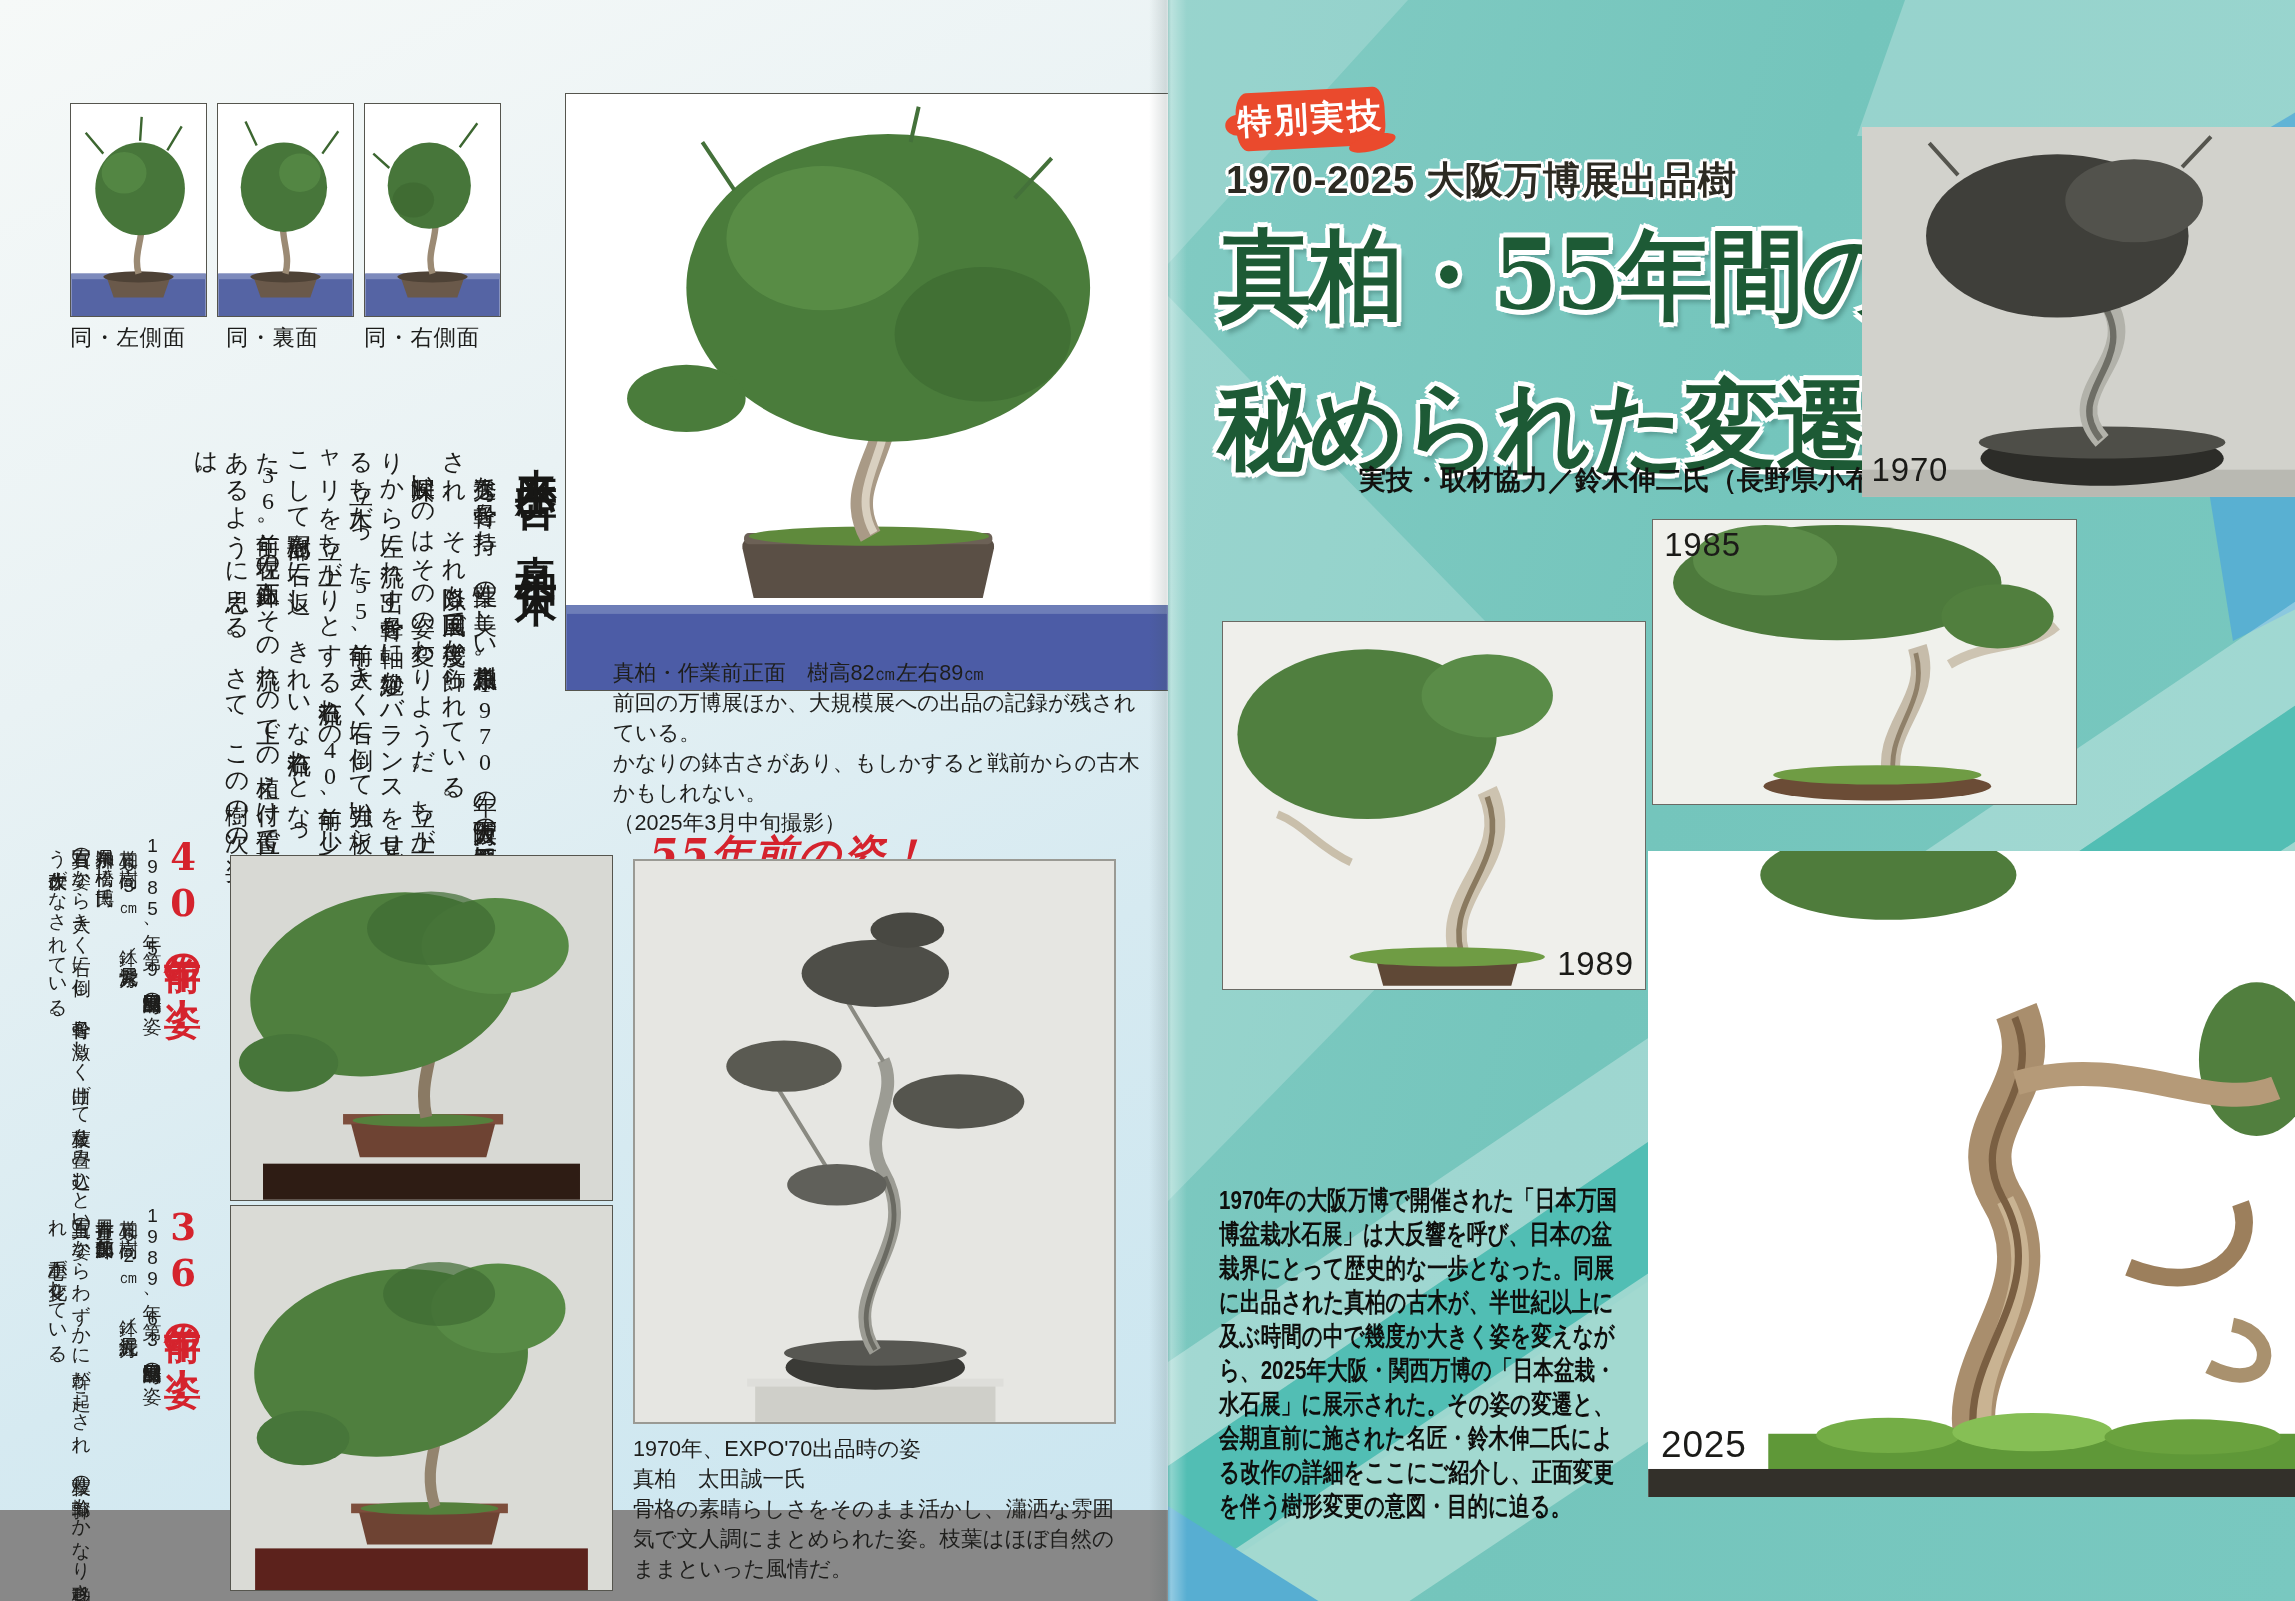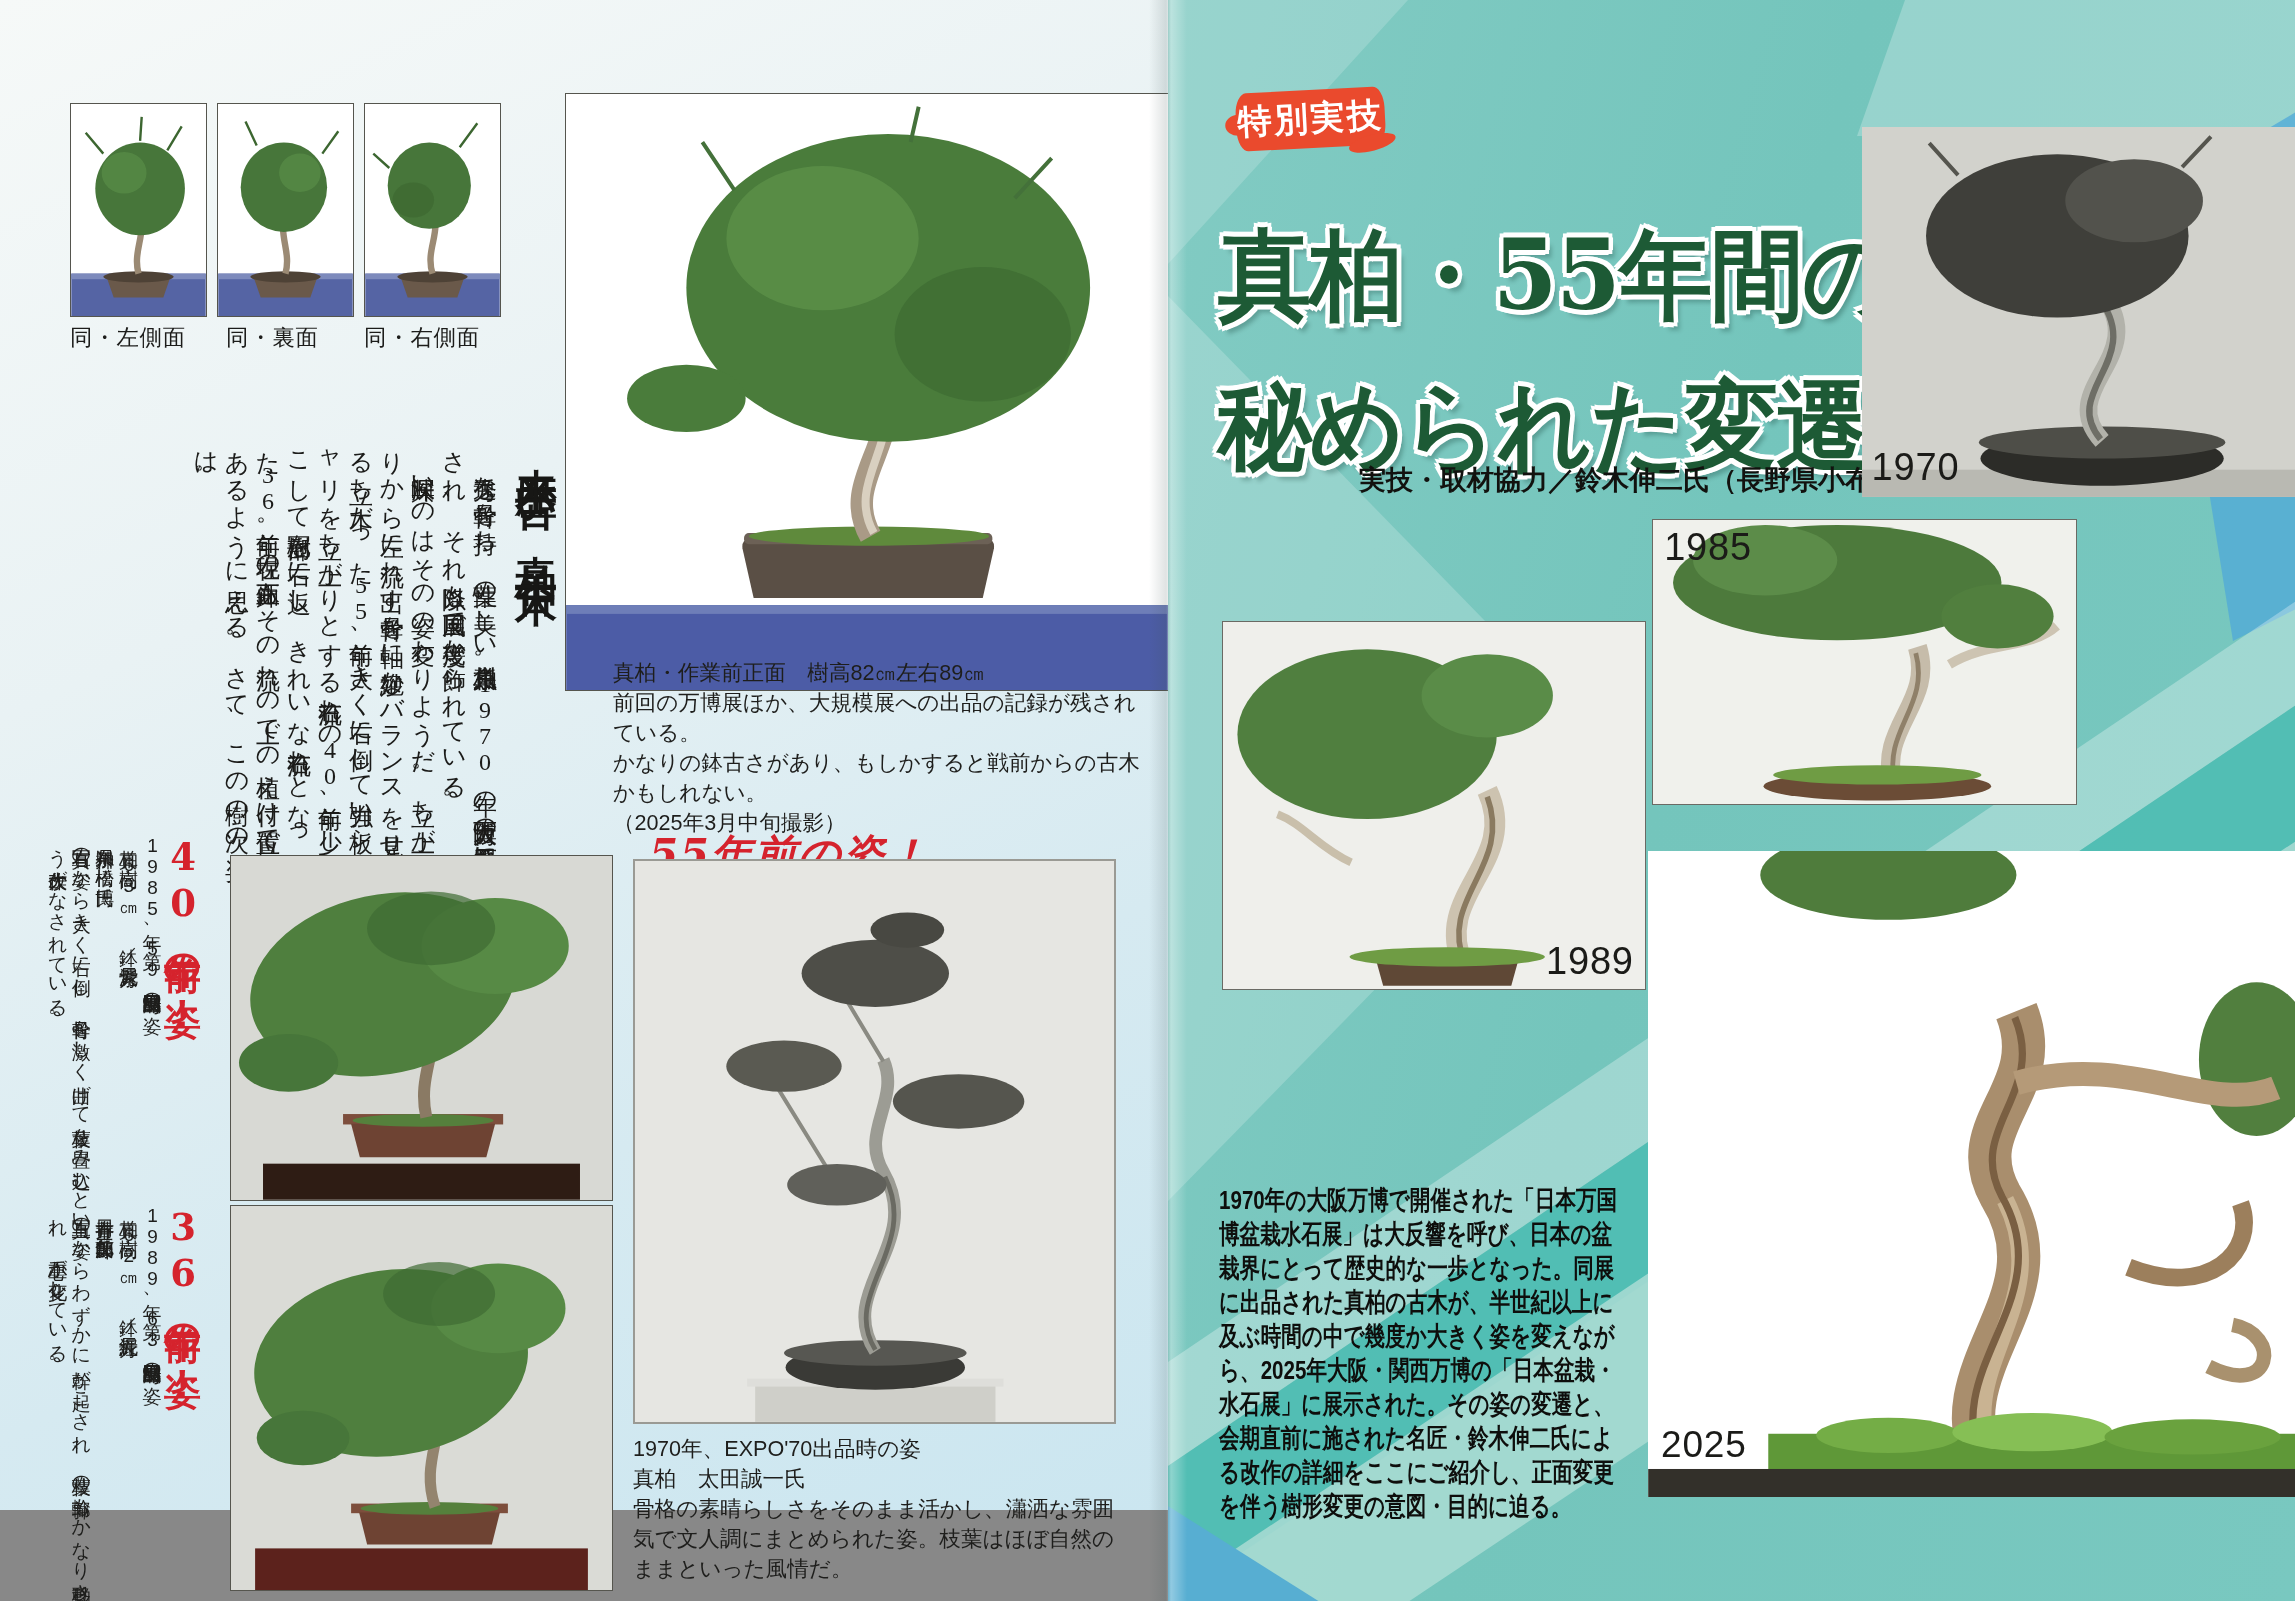--- a/index.html
+++ b/index.html
@@ -79,21 +79,21 @@
     font-size:98px;line-height:151px;color:#1d5a35;letter-spacing:-1.6px;
     transform:scaleX(.95);transform-origin:left top;white-space:nowrap;
     text-shadow:-4px -4px 0 #fff,4px -4px 0 #fff,-4px 4px 0 #fff,4px 4px 0 #fff,0 -4.8px 0 #fff,0 4.8px 0 #fff,-4.8px 0 0 #fff,4.8px 0 0 #fff,6.4px 8px 4.8px rgba(0,40,30,.25);}
 
   #credit{position:absolute;left:191px;top:462px;font-size:27px;font-weight:bold;color:#12120f;white-space:nowrap;}
 
   #lead{position:absolute;left:51px;top:1183px;width:513px;
     font-size:26.4px;line-height:34px;font-weight:bold;color:#0e0e0c;
     transform:scaleX(.78);transform-origin:left top;}
 
-  .year-label{position:absolute;font-size:38px;color:#1b1b18;letter-spacing:0.8px;}
+  .year-label{position:absolute;font-size:33px;color:#1b1b18;letter-spacing:0.8px;}
 
   
   #gutter{position:absolute;left:1149px;top:0;width:38px;height:1602px;z-index:9;pointer-events:none;
     background:linear-gradient(to right,rgba(0,0,0,0),rgba(60,80,80,.16) 45%,rgba(255,255,255,.35) 58%,rgba(0,0,0,0));}
 </style>
 </head>
 <body>
 
 <div id="spread">
 
@@ -240,20 +240,21 @@
     <div class="band" id="band-topstrip"></div>
     <div class="band" id="band-blue-right"></div>
     <div class="band" id="band-s0"></div>
     <div class="band" id="band-s1"></div>
     <div class="band" id="band-s2"></div>
     <div class="band" id="band-blue-bl"></div>
 
     <div id="badge">
       <span>特別実技</span>
     </div>
+    <div id="subtitle">1970-2025 大阪万博展出品樹</div>
     <div id="main-title">
       <div>真柏・55年間の</div>
       <div>秘められた変遷</div>
     </div>
     <div id="credit">実技・取材協力／鈴木伸二氏（長野県小布施町）</div>
 
     <div class="photo" style="left:694px;top:127px;width:433px;height:370px;background:#d2d2cc;">
       <svg viewBox="0 0 541 462">
         <rect x="0" y="428" width="541" height="34" fill="#b9b9b2"></rect>
         <ellipse cx="300" cy="414" rx="152" ry="34" fill="#2c2c28"></ellipse>

